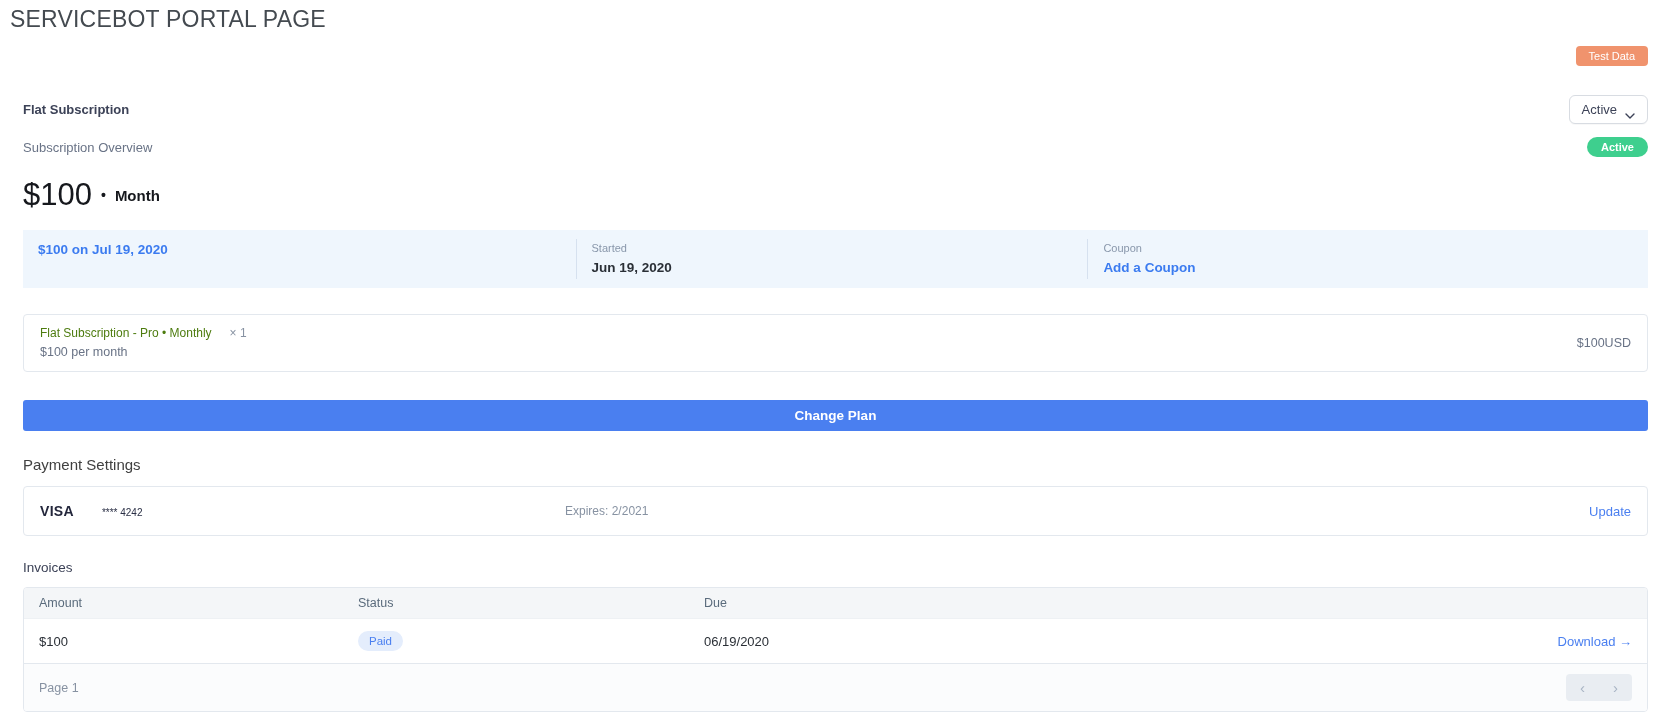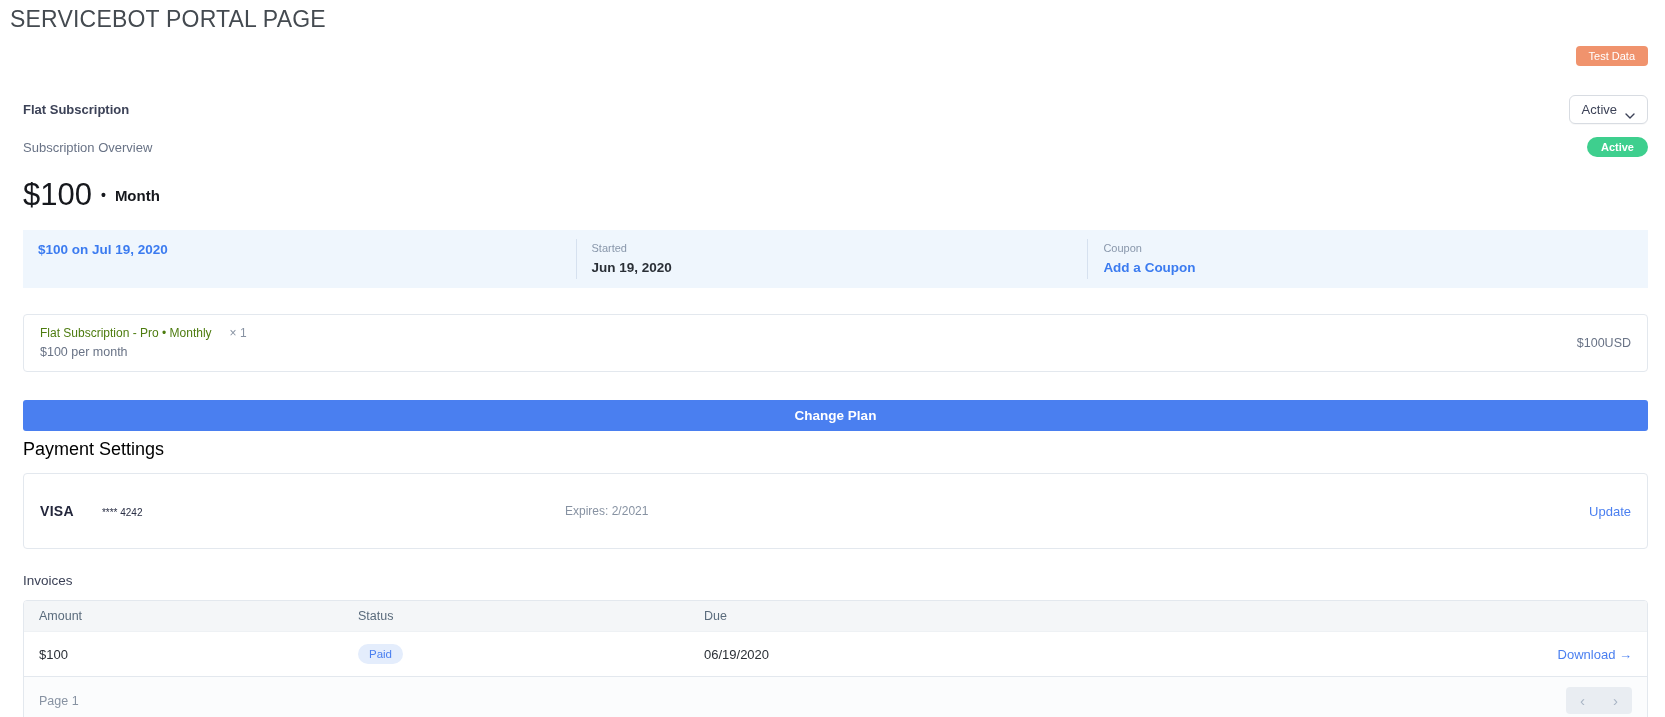--- a/index.html
+++ b/index.html
@@ -71,26 +71,26 @@
 
   
   .change-plan-btn {
     margin-top:28px; width:100%; height:31px;
     background:#4a7ff0; border:none; border-radius:3px;
     color:#fff; font-weight:700; font-size:13.5px;
     font-family:"Liberation Sans", sans-serif;
     display:flex; align-items:center; justify-content:center; cursor:pointer;
   }
 
-  .section-heading { margin-top:8px; font-size:18px; color:#000000; }
+  .section-heading { margin-top:25px; font-size:15px; color:#404040; }
 
   
   .payment-card {
     margin-top:13px; border:1px solid #e3e8ee; border-radius:4px;
-    padding:29px 16px; display:flex; align-items:center;
+    padding:16px 16px; display:flex; align-items:center;
   }
   .payment-left { width:33%; display:flex; align-items:baseline; gap:28px; }
   .card-brand { font-size:14px; font-weight:800; color:#23263b; letter-spacing:0.3px; }
   .card-number { font-size:10px; color:#2a2f45; }
   .card-expires { flex:1; font-size:12px; color:#8792a2; }
   .update-link { font-size:13px; color:#4a7ff0; cursor:pointer; }
 
   .invoices-heading { margin-top:24px; font-size:13.5px; color:#3c4257; }
 
   

